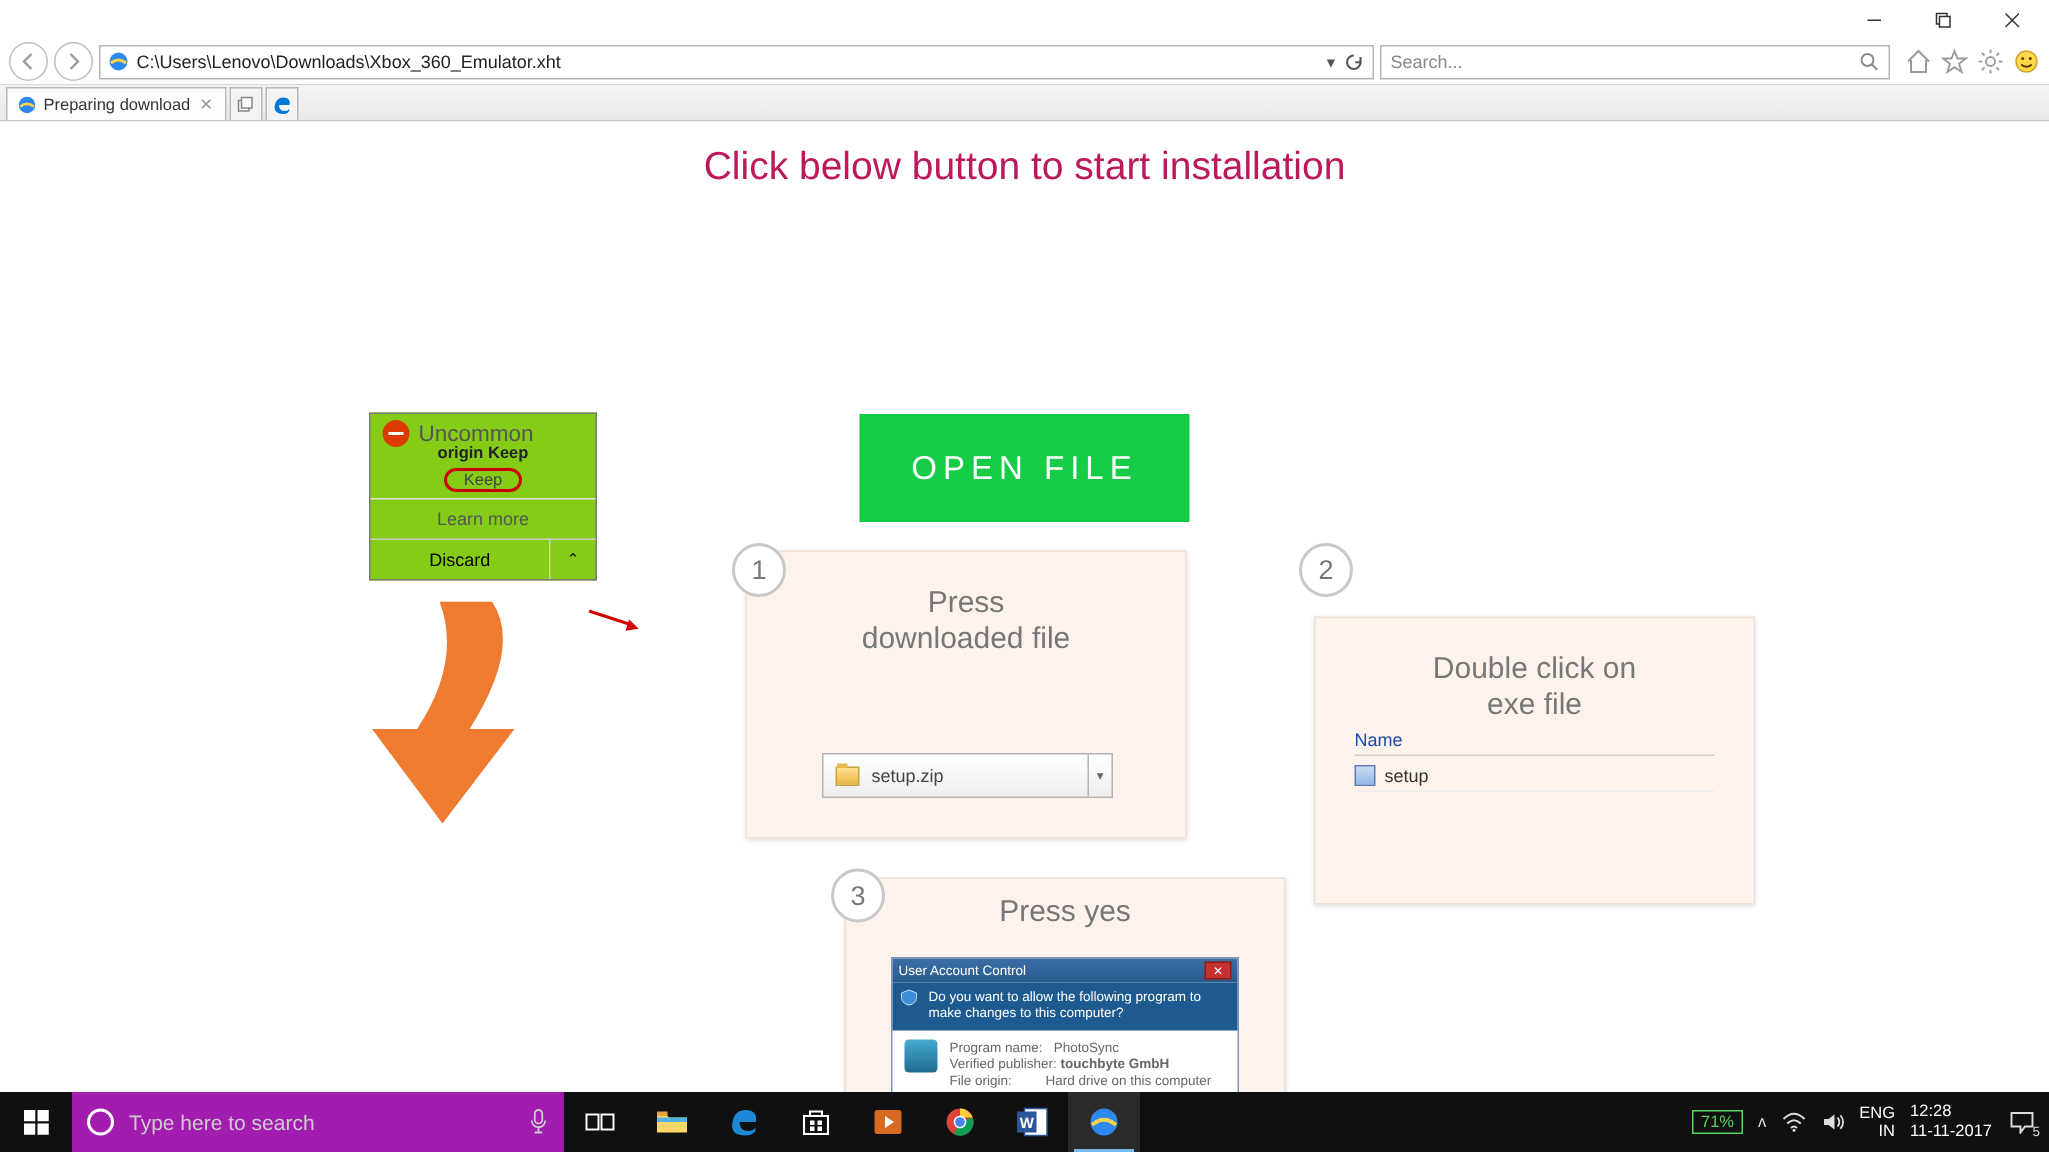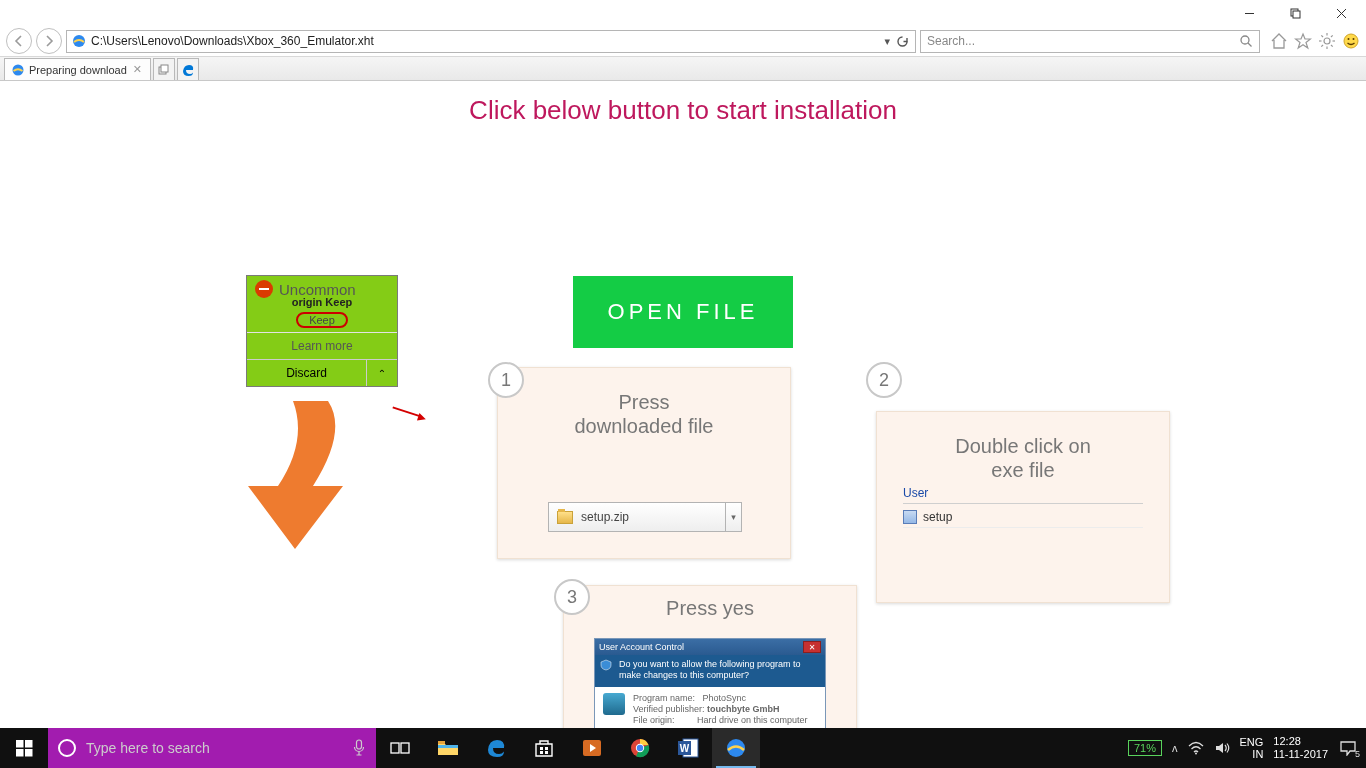--- a/index.html
+++ b/index.html
@@ -260,21 +260,21 @@
     </div>
   </div>
 
   <div class="step-badge badge2">2</div>
   <div class="step-card card2">
     <div class="step-title">
       <span>Double click on</span><br>
       <span>exe file</span>
     </div>
     <div class="file-list">
-      <div class="header-row">User</div>
+      <div class="header-row">Name</div>
       <div class="item-row">
         <div class="exe-icon"></div>
         <span>setup</span>
       </div>
     </div>
   </div>
 
   <div class="step-badge badge3">3</div>
   <div class="step-card card3">
     <div class="step-title">Press yes</div>

